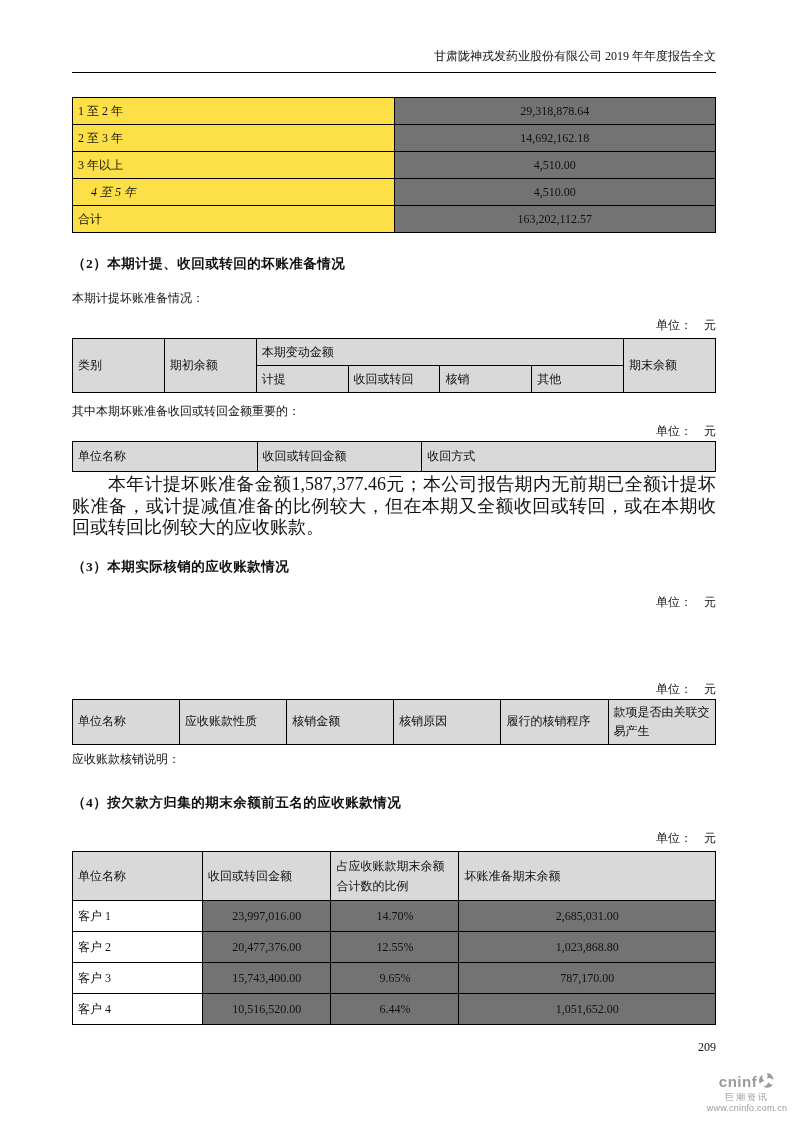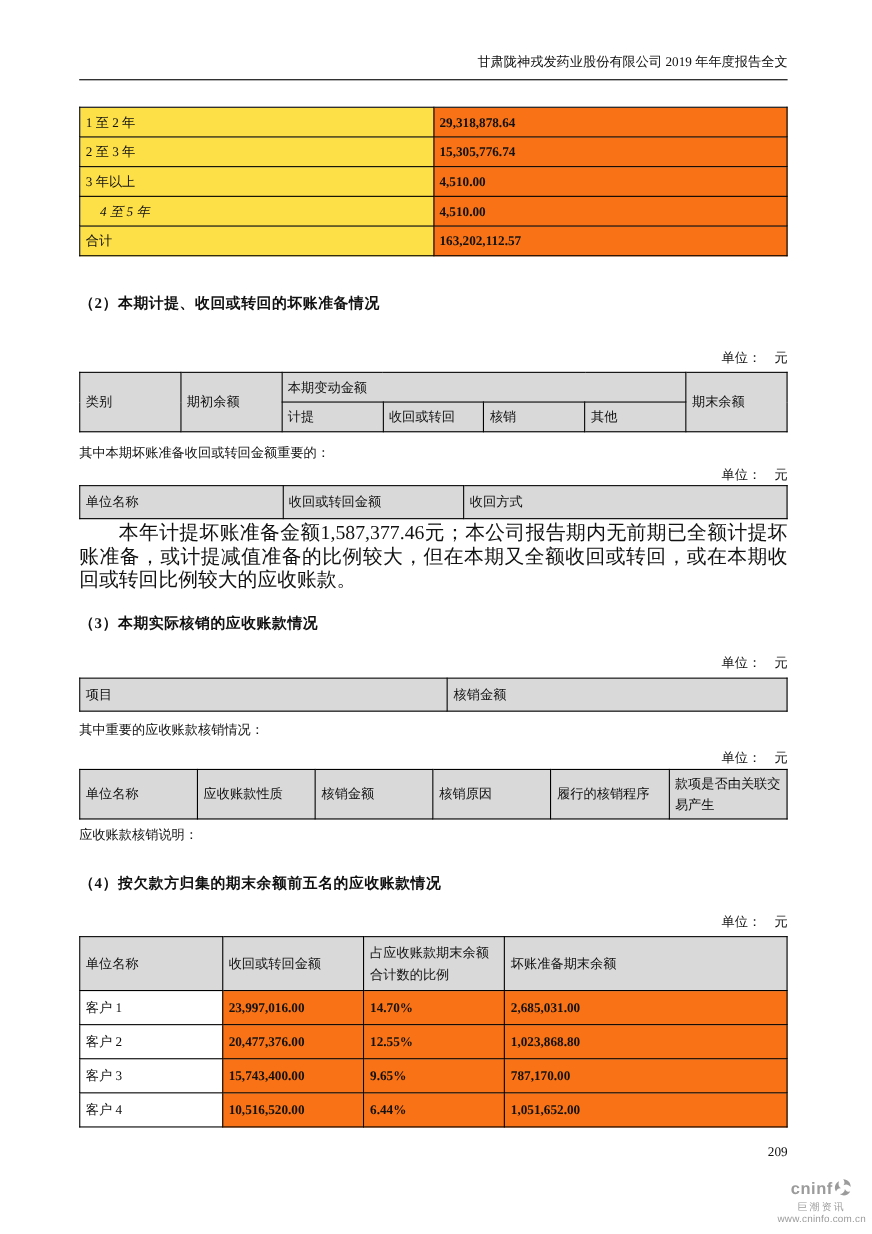--- a/index.html
+++ b/index.html
@@ -8,21 +8,21 @@
   .abs{position:absolute;left:72px;width:644px;}
 
   
   .page-header{top:48px;text-align:right;font-size:12px;padding-bottom:7px;border-bottom:1px solid #000;}
 
   
   table{border-collapse:collapse;table-layout:fixed;width:100%;}
   td{border:1px solid #000;font-size:12px;padding:1px 5px;vertical-align:middle;word-break:break-all;}
   .hd{background:#d9d9d9;text-align:left;}
   .lab{background:#fde047;text-align:left;}
-  .num{text-align:left;background:#f97316;font-weight:bold;}
+  .num{text-align:center;background:#737373;}
   .name{text-align:left;background:#fff;}
   .indent{padding-left:18px;font-style:italic;}
 
   .t-aging td{height:24px;}
   .t-prov td{height:24px;}
   .t-recov td{height:27px;}
   .t-wo td{height:27px;}
   .t-wodet td{height:42px;line-height:1.6;}
   .t-top5 .hrow td{height:46px;line-height:1.7;}
   .t-top5 .drow td{height:28px;}
@@ -57,39 +57,40 @@
           <col style="width:50%">
           <col style="width:50%">
         </colgroup>
       <tbody>
           <tr>
         <td class="lab">1 至 2 年</td>
         <td class="num">29,318,878.64</td>
       </tr>
       <tr>
         <td class="lab">2 至 3 年</td>
-        <td class="num">15,305,776.74</td>
+        <td class="num">14,692,162.18</td>
       </tr>
       <tr>
         <td class="lab">3 年以上</td>
         <td class="num">4,510.00</td>
       </tr>
       <tr>
         <td class="lab indent">4 至 5 年</td>
         <td class="num">4,510.00</td>
       </tr>
       <tr>
         <td class="lab">合计</td>
         <td class="num">163,202,112.57</td>
       </tr>
     </tbody>
       </table>
   </div>
 
-  <div class="abs sec-heading" style="top:267px;">（2）本期计提、收回或转回的坏账准备情况</div>
+  <div class="abs sec-heading" style="top:255px;">（2）本期计提、收回或转回的坏账准备情况</div>
+  <div class="abs body-label" style="top:290px;">本期计提坏账准备情况：</div>
   <div class="abs unit-line" style="top:317px;">单位：　元</div>
 
   <div class="abs" style="top:338px;">
     <table class="t-prov">
       <colgroup>
         <col style="width:14.285%">
           <col style="width:14.285%">
           <col style="width:14.285%">
         <col style="width:14.285%">
           <col style="width:14.285%">
@@ -131,36 +132,21 @@
       </tr>
     </tbody>
       </table>
   </div>
 
   <div class="abs para" style="top:474px;">本年计提坏账准备金额1,587,377.46元；本公司报告期内无前期已全额计提坏账准备，或计提减值准备的比例较大，但在本期又全额收回或转回，或在本期收回或转回比例较大的应收账款。</div>
 
   <div class="abs sec-heading" style="top:558px;">（3）本期实际核销的应收账款情况</div>
   <div class="abs unit-line" style="top:594px;">单位：　元</div>
 
-  <div class="abs" style="top:616px;">
-    <table class="t-wo">
-      <colgroup>
-          <col style="width:52%">
-          <col style="width:48%">
-        </colgroup>
-      <tbody>
-          <tr>
-        <td class="hd">项目</td>
-        <td class="hd">核销金额</td>
-      </tr>
-    </tbody>
-      </table>
-  </div>
-
-  <div class="abs body-label" style="top:655px;">其中重要的应收账款核销情况：</div>
+
   <div class="abs unit-line" style="top:681px;">单位：　元</div>
 
   <div class="abs" style="top:699px;">
     <table class="t-wodet">
       <colgroup>
         <col style="width:16.66%">
           <col style="width:16.66%">
           <col style="width:16.66%">
         <col style="width:16.66%">
           <col style="width:16.66%">

